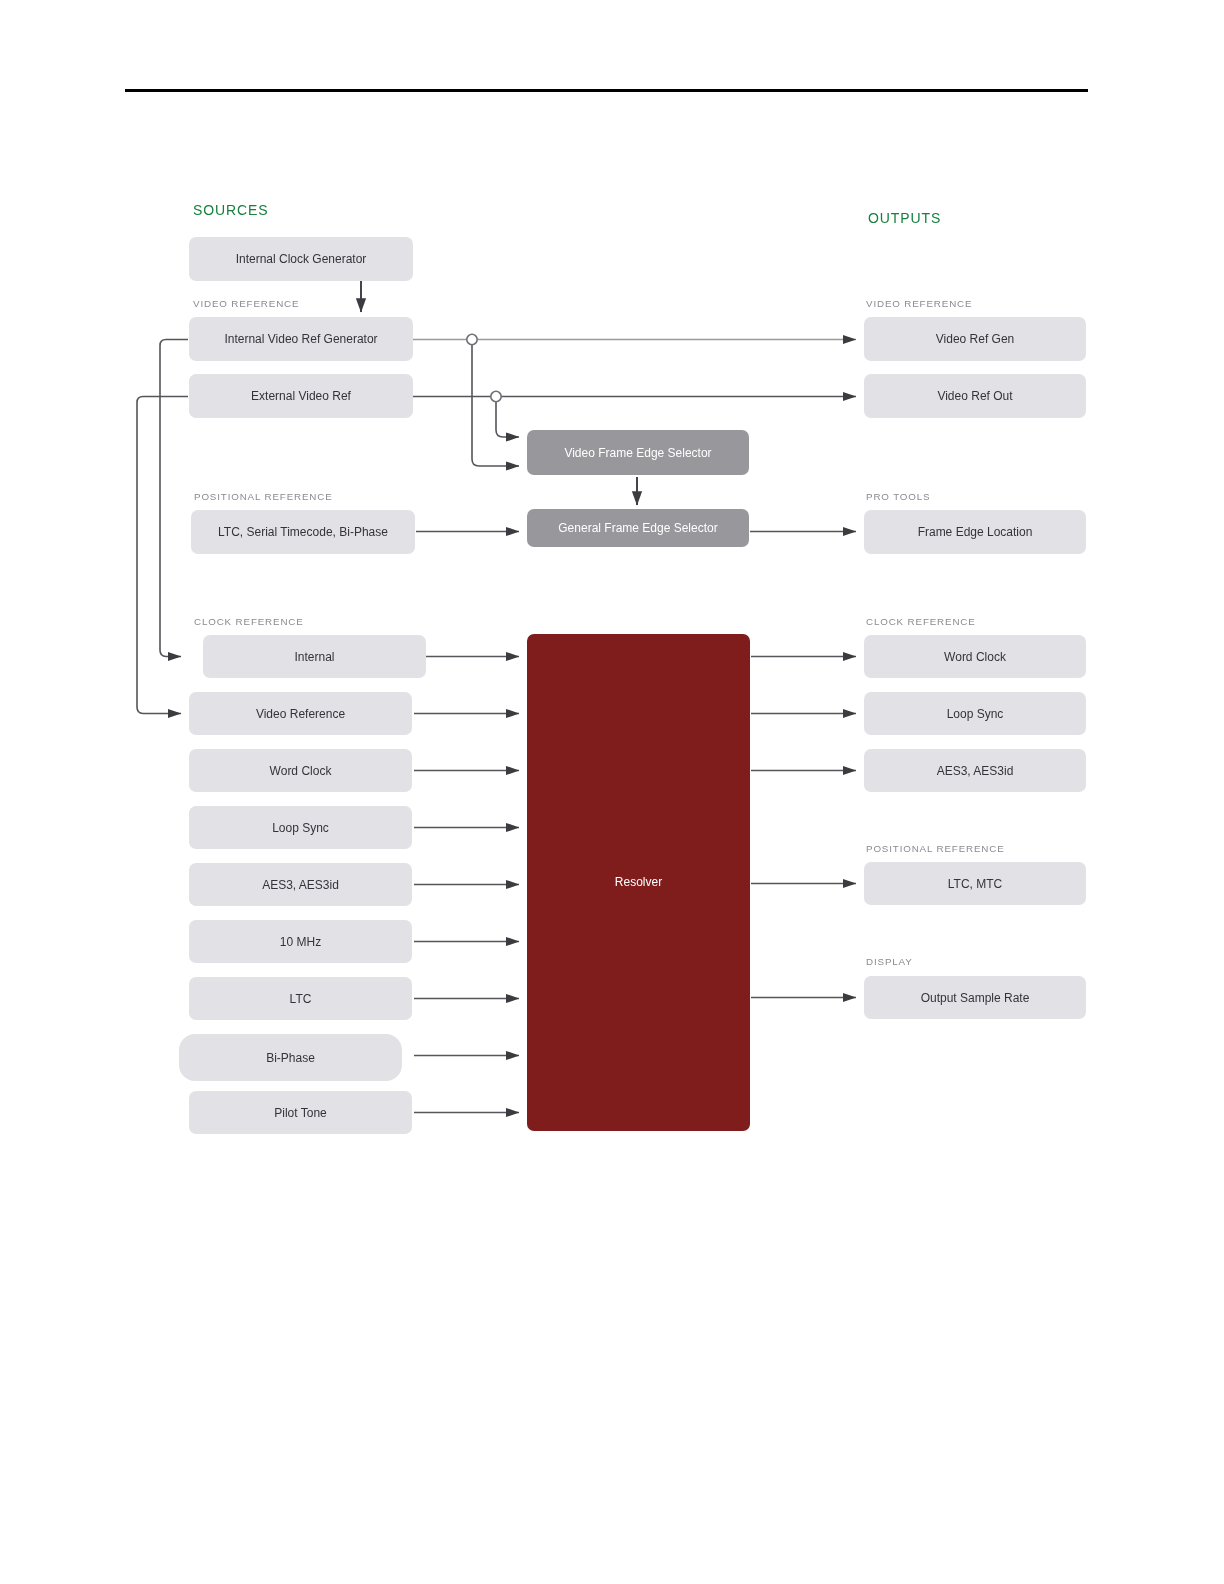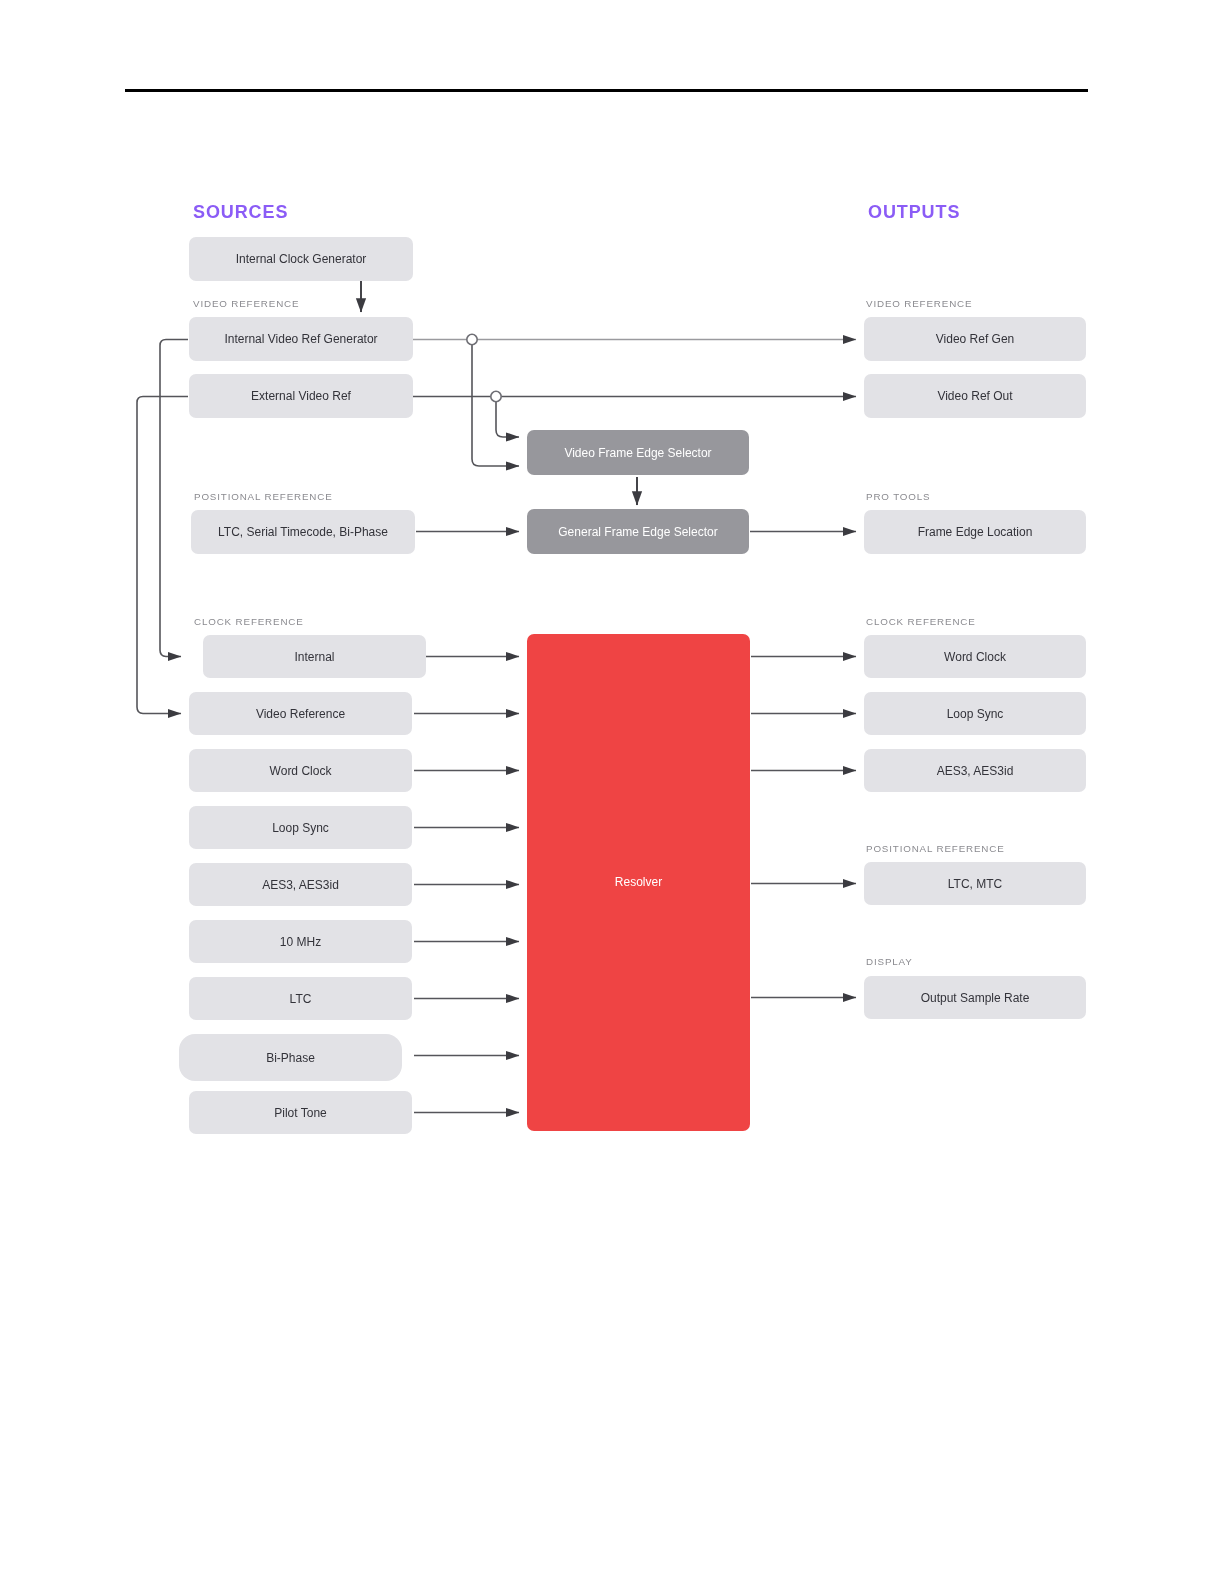--- a/index.html
+++ b/index.html
@@ -23,28 +23,28 @@
   .rule {
     position: absolute;
     left: 125px;
     top: 89px;
     width: 963px;
     height: 3px;
     background: #000000;
   }
   .col-header {
     position: absolute;
-    font-size: 18px;
-    font-weight: bold;
-    color: #8b5cf6;
+    font-size: 14px;
+    font-weight: normal;
+    color: #15803d;
     letter-spacing: 0.9px;
     white-space: nowrap;
   }
   #hdr-sources { left: 193px; top: 202px; }
-  #hdr-outputs { left: 868px; top: 202px; text-align: right; }
+  #hdr-outputs { left: 868px; top: 210px; text-align: right; }
 
   .sec-label {
     position: absolute;
     font-size: 9.8px;
     color: #8b8b90;
     letter-spacing: 0.85px;
     white-space: nowrap;
   }
 
   .node {
@@ -59,21 +59,21 @@
   }
   .node.light {
     background: #e2e2e6;
     color: #33333a;
   }
   .node.mid {
     background: #97979c;
     color: #ffffff;
   }
   .node.resolver {
-    background: #ef4444;
+    background: #7f1d1d;
     color: #ffffff;
     align-items: flex-start;
     justify-content: center;
   }
   .node.resolver .resolver-label {
     margin-top: 241px;
   }
 
   svg.wires {
     position: absolute;
@@ -208,21 +208,21 @@
   <div class="node light" style="left:179px; top:1034px; width:223px; height:47px;border-radius:16px;">
     <span>Bi-Phase</span>
   </div>
   <div class="node light" style="left:189px; top:1091px; width:223px; height:43px;">
     <span>Pilot Tone</span>
   </div>
 
   <div class="node mid" style="left:527px; top:430px; width:222px; height:45px;">
     <span>Video Frame Edge Selector</span>
   </div>
-  <div class="node mid" style="left:527px; top:509px; width:222px; height:45px;">
+  <div class="node mid" style="left:527px; top:509px; width:222px; height:38px;">
     <span>General Frame Edge Selector</span>
   </div>
   <div class="node resolver" style="left:527px; top:634px; width:223px; height:497px;">
     <span class="resolver-label">Resolver</span>
   </div>
 
   <div class="sec-label" style="left:866px; top:298px;">VIDEO REFERENCE</div>
 
   <div class="node light" style="left:864px; top:317px; width:222px; height:44px;">
     <span>Video Ref Gen</span>

